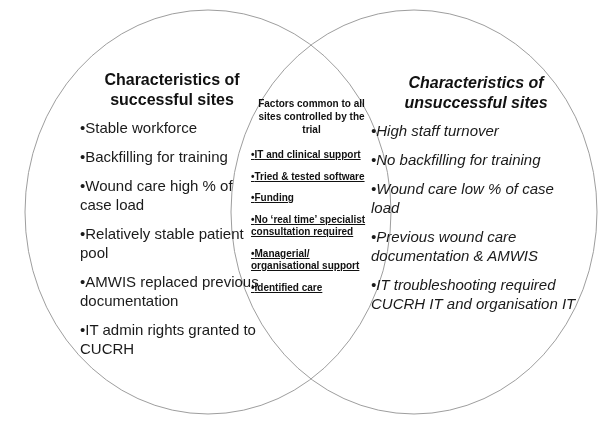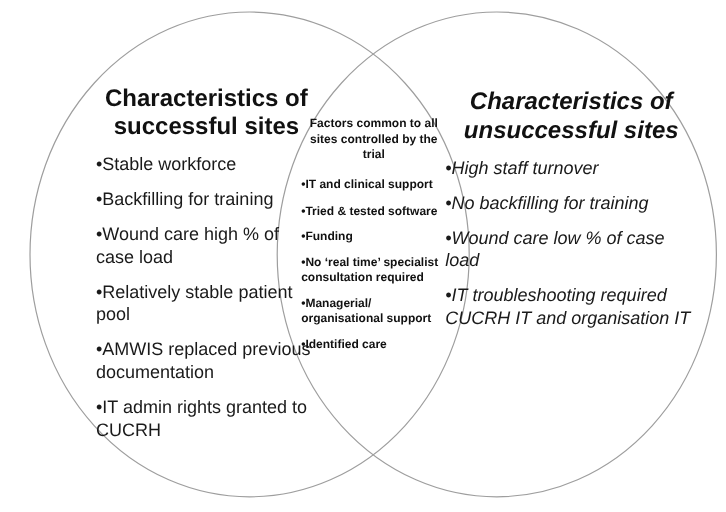--- a/index.html
+++ b/index.html
@@ -20,38 +20,39 @@
     color: #1a1a1a;
   }
   .region-left   { left: 80px;  top: 70px; width: 184px; font-size: 15px; }
   .region-right  { left: 371px; top: 73px; width: 210px; font-size: 15px; font-style: italic; }
   .region-center {
     left: 251px; top: 97px; width: 121px;
     font-size: 10px; font-weight: bold; color: #111111;
   }
   .region-title {
     font-weight: bold;
-    font-size: 20px;
+    font-size: 16px;
     line-height: 1.22;
     text-align: center;
     color: #111111;
     margin-bottom: 9px;
   }
   .region-center .region-title {
     font-size: 10px;
     line-height: 1.3;
     margin-bottom: 13px;
   }
   .bullet {
     line-height: 1.27;
     margin-bottom: 10px;
   }
   .region-center .bullet {
     line-height: 1.25;
     margin-bottom: 9px;
+    text-decoration: underline;
   }
   .bullet::before { content: "\2022"; }
 </style>
 </head>
 <body>
 
 <div class="canvas">
 
   <svg class="circles" width="605" height="427" viewBox="0 0 605 427">
     <ellipse cx="208" cy="212" rx="183" ry="202" fill="none" stroke-width="1" stroke="#9e9e9e"></ellipse>
@@ -81,17 +82,18 @@
         <div class="bullet">Identified care</div>
       </div>
   </div>
 
   <div class="region region-right">
     <div class="region-title">Characteristics of unsuccessful sites</div>
     <div>
         <div class="bullet">High staff turnover</div>
         <div class="bullet">No backfilling for training</div>
         <div class="bullet">Wound care low % of case load</div>
+        <div class="bullet">Previous wound care documentation &amp; AMWIS</div>
         <div class="bullet">IT troubleshooting required CUCRH IT and organisation IT</div>
       </div>
   </div>
 
 </div>
 
 </body></html>

